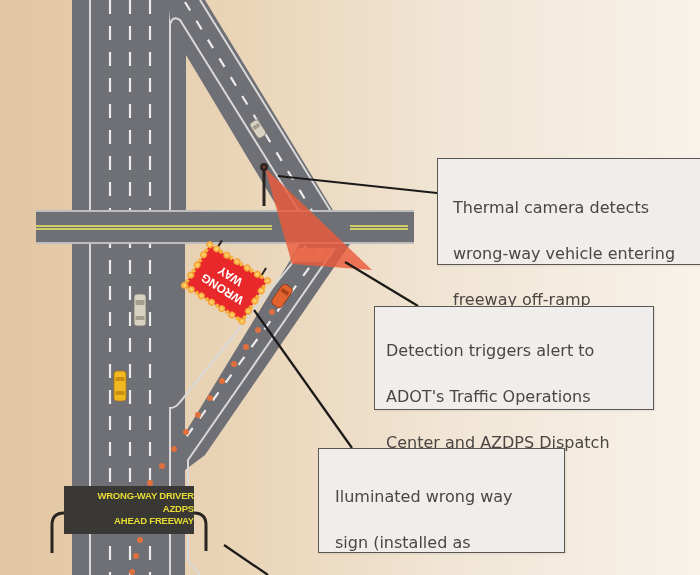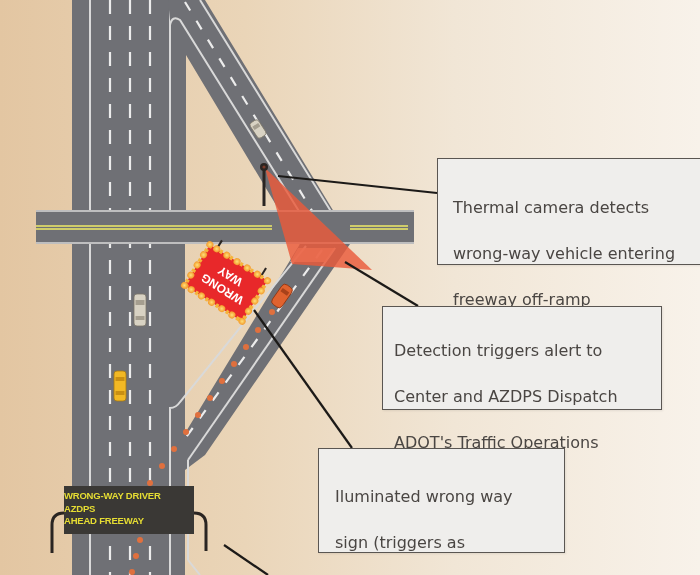--- a/index.html
+++ b/index.html
@@ -15,32 +15,32 @@
     border: 1.5px solid #5a5652;
     color: #4a4643;
     font-family: "DejaVu Sans", sans-serif;
     font-size: 16px;
     line-height: 23px;
     box-sizing: border-box;
     white-space: pre-line;
     box-shadow: 1px 1px 2px rgba(0,0,0,0.08);
   }
   #callout-camera { left: 437px; top: 158px; width: 275px; height: 107px; padding: 14px 0 0 15px; }
-  #callout-alert { left: 374px; top: 306px; width: 280px; height: 104px; padding: 9px 0 0 11px; margin-left: 8px; }
+  #callout-alert { left: 374px; top: 306px; width: 280px; height: 104px; padding: 9px 0 0 11px; }
   #callout-sign { left: 318px; top: 448px; width: 247px; height: 105px; padding: 13px 0 7px 16px; }
   .dms {
     position: absolute;
     left: 64px; top: 486px; width: 130px; height: 48px;
     background: #3a3835;
     color: #e6dd33;
     font-family: "Liberation Sans", sans-serif;
     font-weight: bold;
     font-size: 9.5px;
     line-height: 12.5px;
-    text-align: left;
+    text-align: right;
     padding-top: 4px;
     box-sizing: border-box;
     letter-spacing: -0.2px;
   }
   .dms div { display: block; }
 </style>
 </head>
 <body>
 
 <svg id="scene" viewBox="0 0 700 575" xmlns="http://www.w3.org/2000/svg">
@@ -186,21 +186,21 @@
 </div>
 
 <div class="callout" id="callout-camera">
   <div>Thermal camera detects</div>
   <div>wrong-way vehicle entering</div>
   <div>freeway off-ramp</div>
 </div>
 
 <div class="callout" id="callout-alert">
   <div>Detection triggers alert to</div>
+  <div>ADOT's Traffic Operations</div>
   <div>Center and AZDPS Dispatch</div>
-  <div>ADOT's Traffic Operations</div>
 </div>
 
 <div class="callout" id="callout-sign">
   <div>Iluminated wrong way</div>
-  <div>sign (triggers as</div>
+  <div>sign (installed as</div>
   
 </div>
 
 </body></html>

